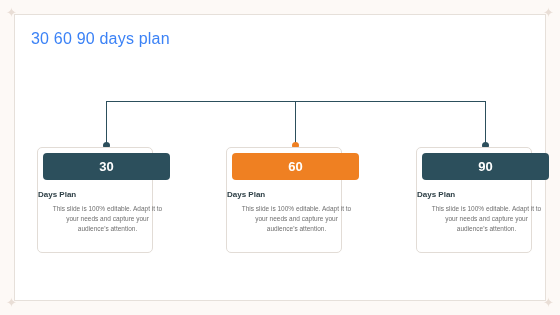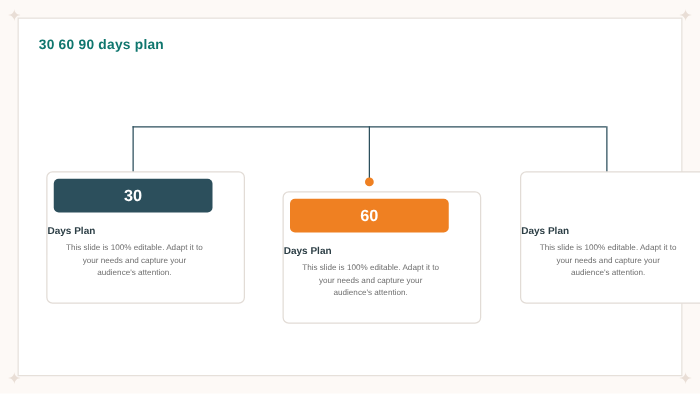--- a/index.html
+++ b/index.html
@@ -41,23 +41,23 @@
     height: 287px;
     background: #ffffff;
     border: 1px solid #e6e0da;
     box-sizing: border-box;
   }
 
   .title {
     position: absolute;
     left: 16px;
     top: 15px;
-    font-size: 11px;
-    font-weight: bold;
-    color: #0f766e;
+    font-size: 16px;
+    font-weight: normal;
+    color: #3b82f6;
     letter-spacing: .2px;
   }
 
   
   .conn-horz {
     position: absolute;
     left: 91px;
     top: 86px;
     width: 379px;
     height: 1px;
@@ -80,30 +80,30 @@
     height: 7px;
     border-radius: 50%;
     top: 127px;
   }
   .dot.d1 { left: 88px;  background: #2c4f5c; }
   .dot.d2 { left: 277px; background: #ef8022; }
   .dot.d3 { left: 467px; background: #2c4f5c; }
 
   .panel {
     position: absolute;
-    top: 122px;
-    width: 159px;
+    top: 132px;
+    width: 116px;
     height: 106px;
     border: 1px solid #e2dcd6;
     border-radius: 5px;
     background: #ffffff;
     box-sizing: border-box;
   }
   .panel.p1 { left: 22px; }
-  .panel.p2 { left: 211px; margin-top: 16px; }
+  .panel.p2 { left: 211px; }
   .panel.p3 { left: 401px; }
 
   .badge {
     position: absolute;
     left: 5px;
     top: 5px;
     width: 127px;
     height: 27px;
     border-radius: 4px;
     display: flex;
@@ -166,18 +166,19 @@
       <div class="panel-body">This slide is 100% editable. Adapt it to your needs and capture your audience's attention.</div>
     </div>
 
     <div class="panel p2">
       <div class="badge orange">60</div>
       <div class="panel-sub">Days Plan</div>
       <div class="panel-body">This slide is 100% editable. Adapt it to your needs and capture your audience's attention.</div>
     </div>
 
     <div class="panel p3">
+      <div class="badge dark">90</div>
       <div class="panel-sub">Days Plan</div>
       <div class="panel-body">This slide is 100% editable. Adapt it to your needs and capture your audience's attention.</div>
     </div>
 
   </div>
 </div>
 
 </body></html>

